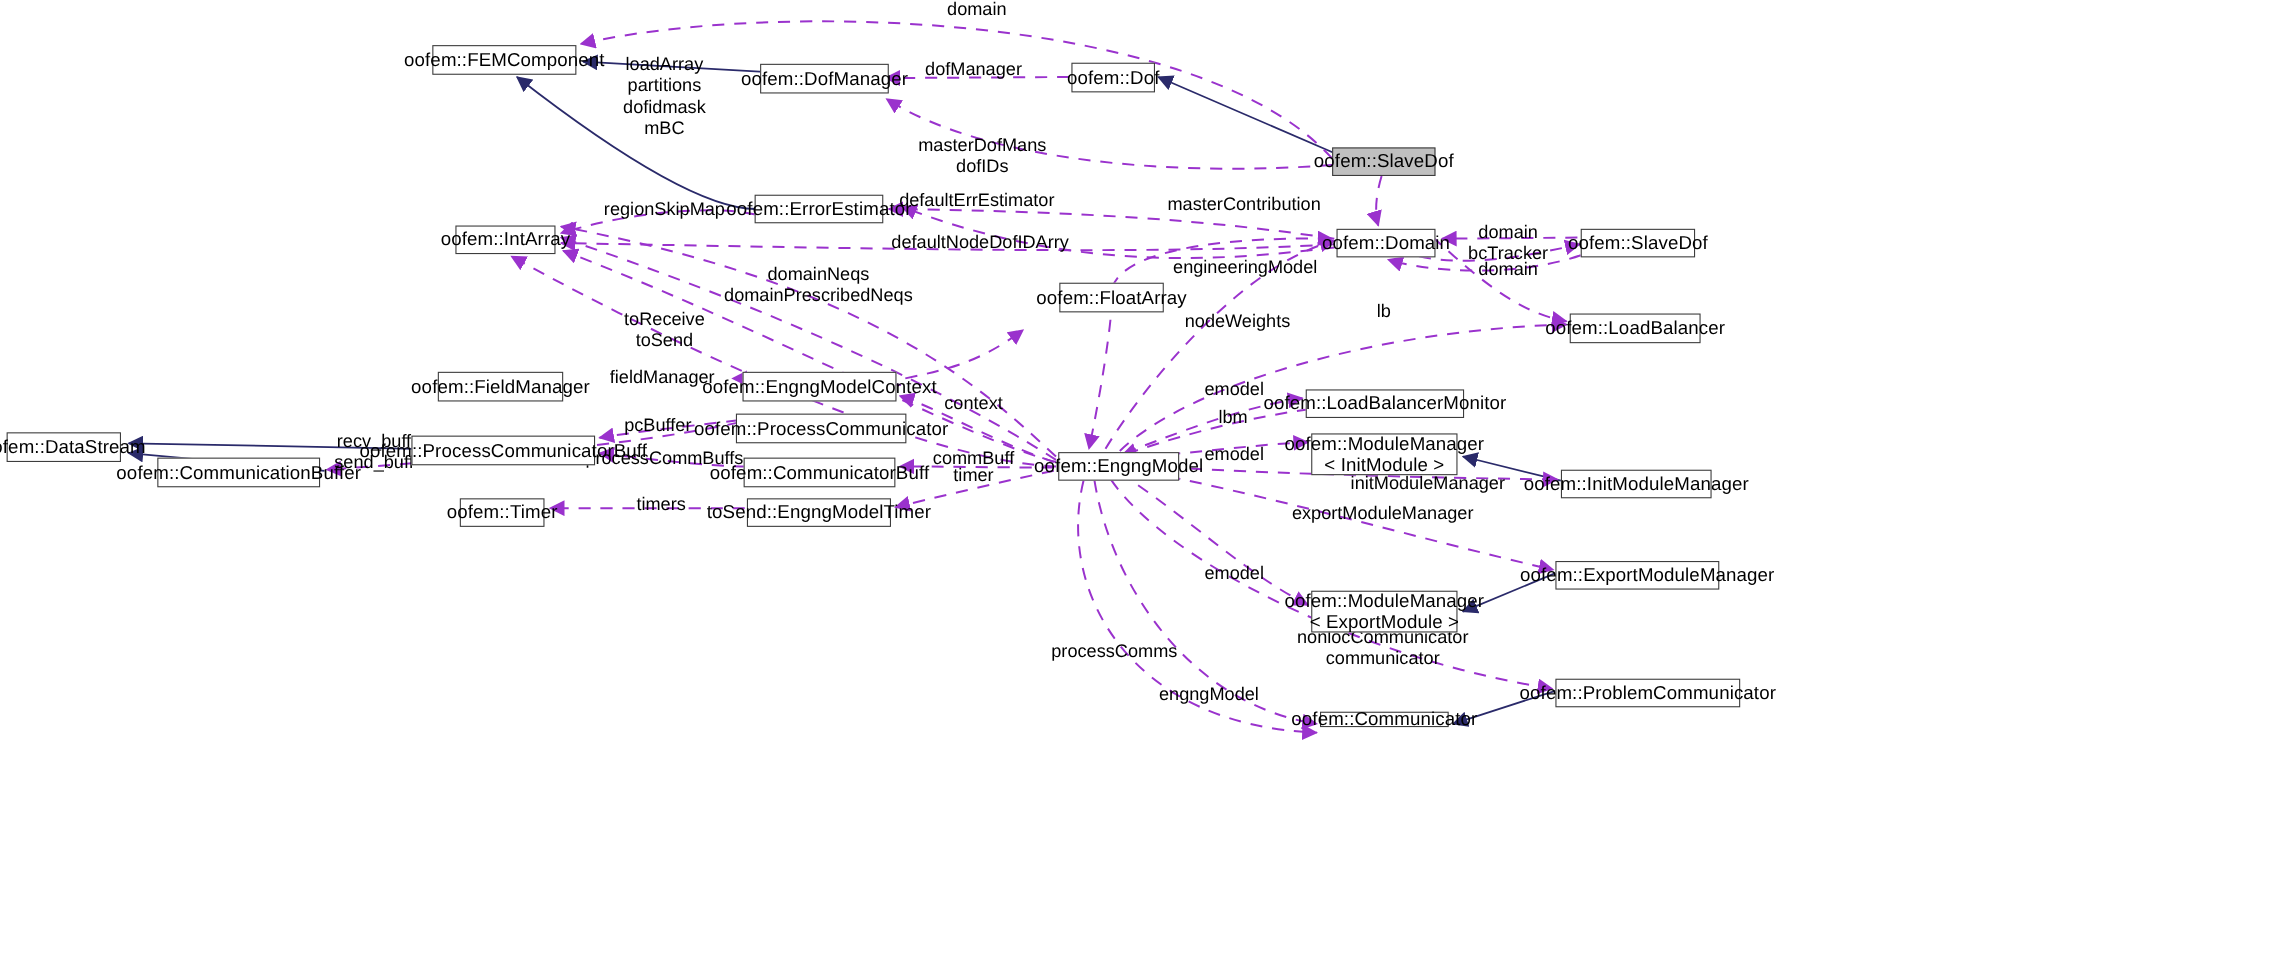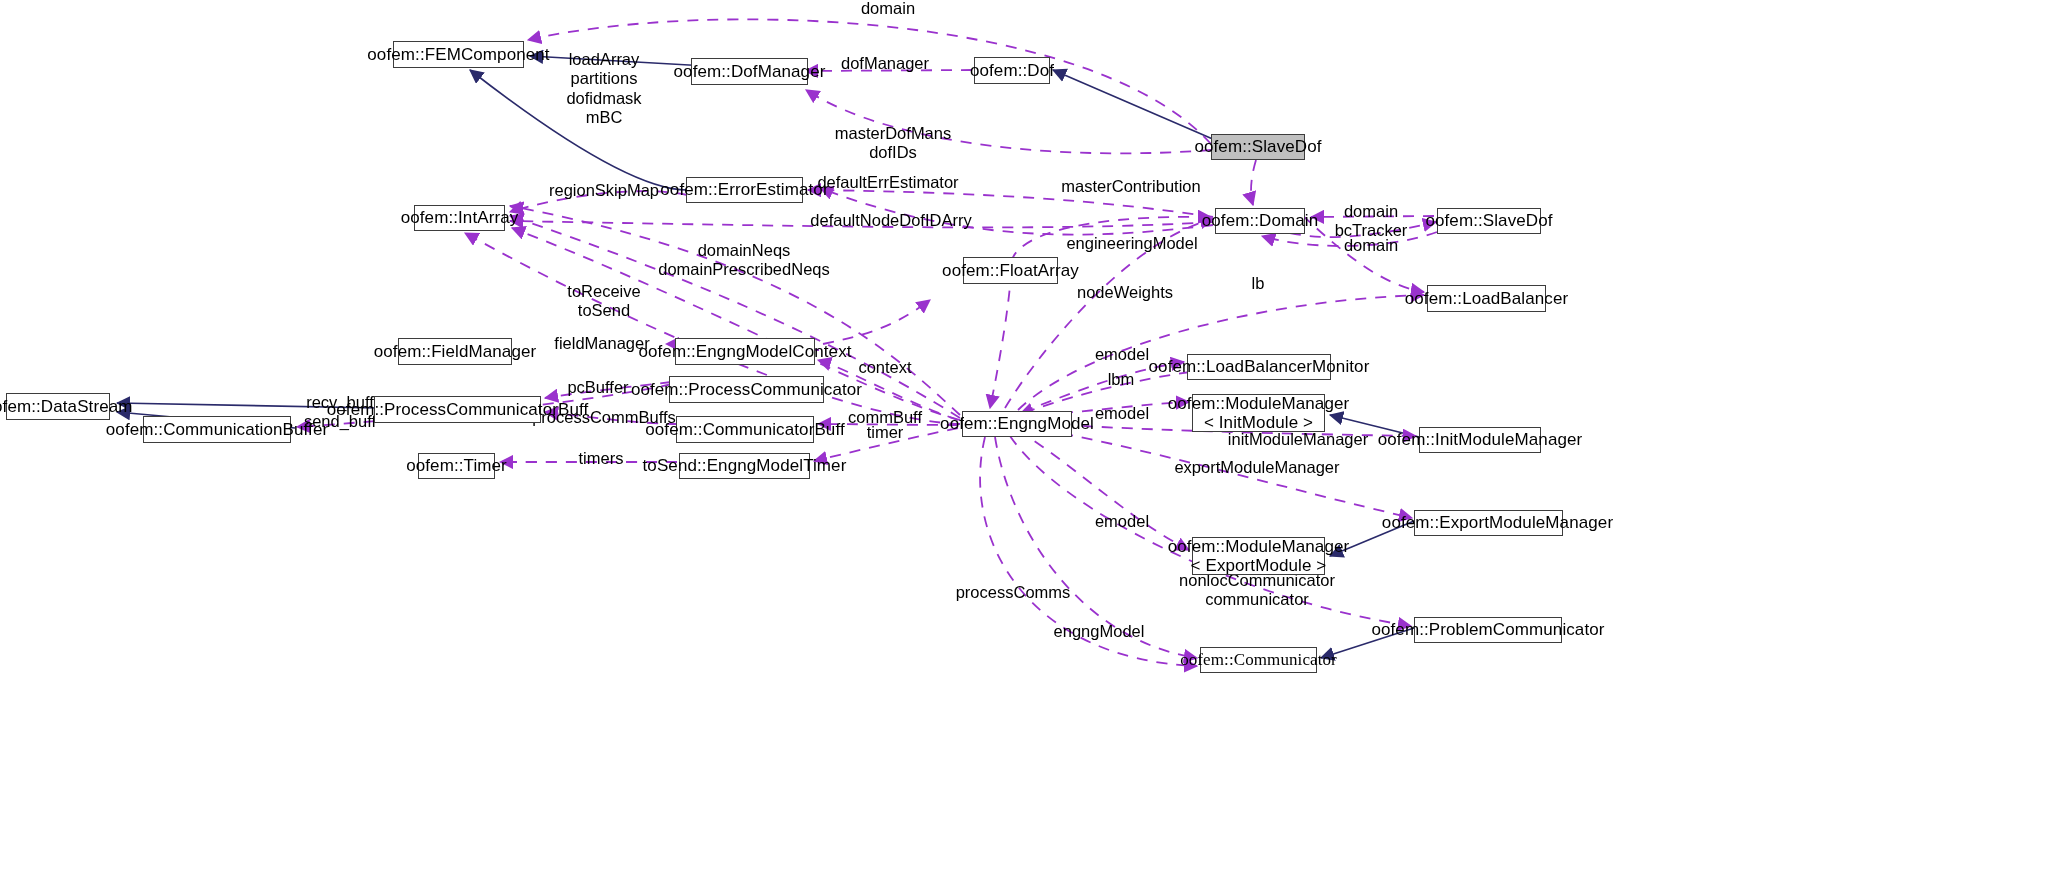--- a/index.html
+++ b/index.html
@@ -185,40 +185,40 @@
       </div>
       <div class="node" style="left: 143px; top: 416px; width: 148px; height: 27px;">
         <span>oofem::CommunicationBuffer</span>
       </div>
       <div class="node" style="left: 962px; top: 411px; width: 110px; height: 26px;">
         <span>oofem::EngngModel</span>
       </div>
       <div class="node" style="left: 676px; top: 416px; width: 138px; height: 27px;">
         <span>oofem::CommunicatorBuff</span>
       </div>
-      <div class="node" style="left: 1419px; top: 427px; width: 122px; height: 26px;">
+      <div class="node" style="left: 1419px; top: 427px; width: 137px; height: 26px;">
         <span>oofem::InitModuleManager</span>
       </div>
       <div class="node" style="left: 418px; top: 453px; width: 77px; height: 26px;">
         <span>oofem::Timer</span>
       </div>
       <div class="node" style="left: 679px; top: 453px; width: 131px; height: 26px;">
         <span>toSend::EngngModelTimer</span>
       </div>
       <div class="node" style="left: 1414px; top: 510px; width: 149px; height: 26px; padding-left: 18px;">
         <span>oofem::ExportModuleManager</span>
       </div>
       <div class="node" style="left: 1192px; top: 537px; width: 133px; height: 38px;">
         <span>oofem::ModuleManager</span>
         <span class="line2">&lt; ExportModule &gt;</span>
       </div>
-      <div class="node" style="left: 1414px; top: 617px; width: 148px; height: 26px;">
+      <div class="node" style="left: 1414px; top: 617px; width: 168px; height: 26px;">
         <span>oofem::ProblemCommunicator</span>
       </div>
-      <div class="node" style="left: 1200px; top: 647px; width: 117px; height: 26px; font-family: Liberation Serif, serif;">
+      <div class="node" style="left: 1200px; top: 647px; width: 117px; height: 14px;">
         <span>oofem::Communicator</span>
       </div>
     </div>
   <div id="labels-layer">
       <div class="edge-label" style="left: 888px; top: 9px;">
         <span class="l">domain</span>
       </div>
       <div class="edge-label" style="left: 604px; top: 89px;">
         <span class="l">loadArray</span>
         <span class="l">partitions</span>

